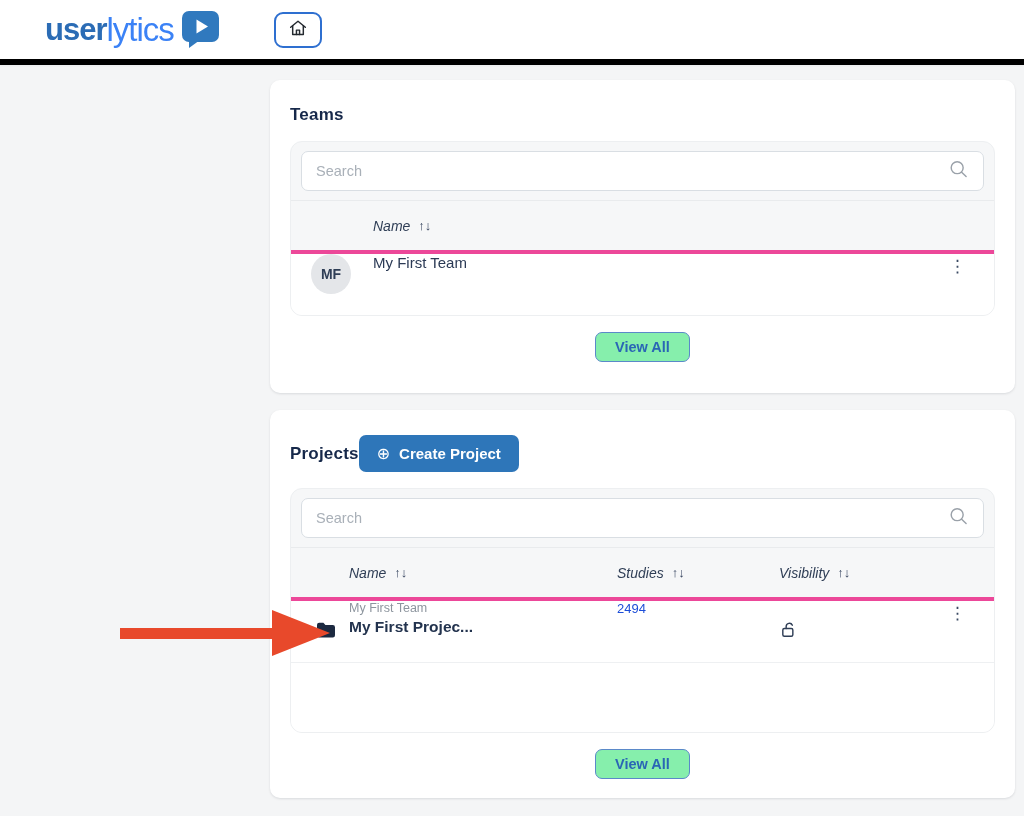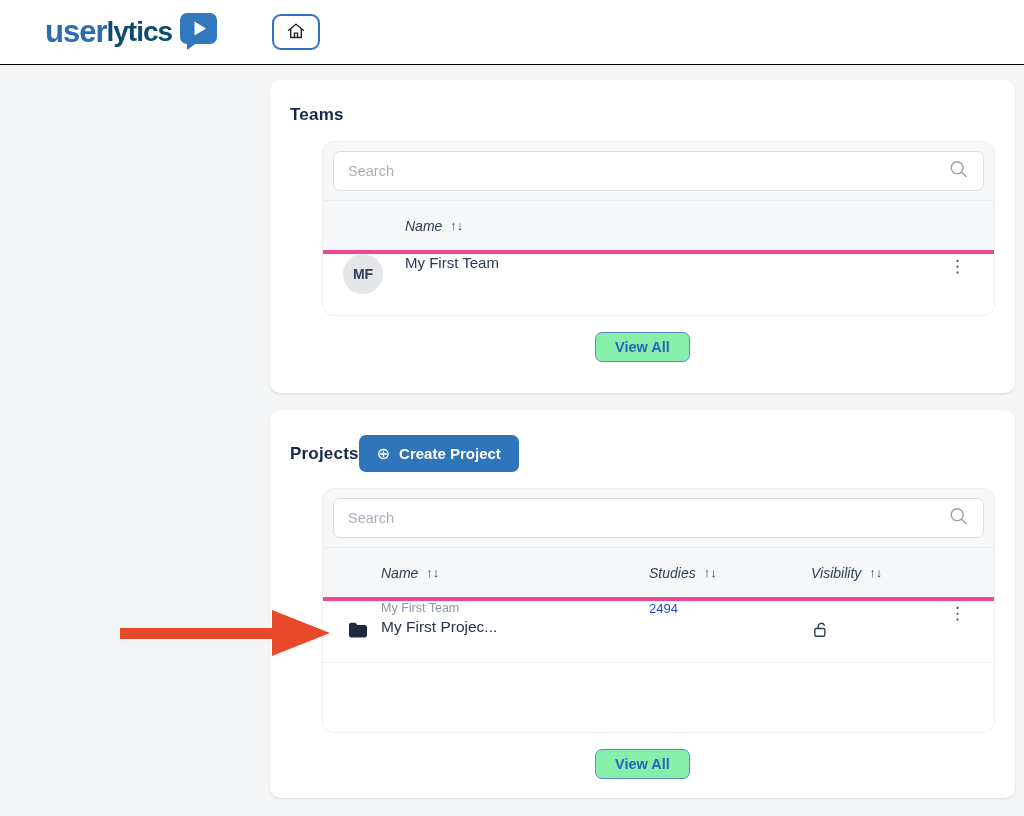--- a/index.html
+++ b/index.html
@@ -9,29 +9,29 @@
     background:#f4f5f6;
     font-family:"Liberation Sans", sans-serif;
     overflow:hidden;
     color:#23334e;
   }
 
   
   .topbar {
     position:absolute; top:0; left:0; width:1024px; height:65px;
     background:#ffffff;
-    border-bottom:1px solid #000000;
+    border-bottom:6px solid #000000;
     box-shadow:0 1px 2px rgba(20,30,50,0.05);
     display:flex; align-items:center;
     padding-left:45px;
     z-index:5;
   }
   .logo { display:flex; align-items:center; cursor:pointer; }
   .logo-user { font-size:31px; font-weight:700; color:#2b6cb5; letter-spacing:-1px; }
-  .logo-lytics { font-size:28px; font-weight:700; color:#0c4a6e; letter-spacing:-1px; }
+  .logo-lytics { font-size:33px; font-weight:400; color:#3b82f6; letter-spacing:-1px; }
   .logo-bubble { margin-left:7px; margin-top:2px; }
   .home-btn {
     margin-left:53px;
     width:48px; height:36px;
     background:#fff;
     border:2px solid #2e6fd0;
     border-radius:9px;
     display:flex; align-items:center; justify-content:center;
     cursor:pointer;
   }
@@ -64,21 +64,20 @@
   }
   .create-btn .plus-glyph { font-size:16px; font-weight:400; line-height:1; }
 
   
   .panel {
     margin-top:16px;
     background:#f6f7f8;
     border:1px solid #edeff1;
     border-radius:12px;
     overflow:hidden;
-    margin-left:32px;
   }
   .search-wrap { position:relative; padding:9px 10px; }
   .search-input {
     width:100%; height:40px;
     border:1px solid #d9dee3; border-radius:7px;
     background:#ffffff;
     padding:0 42px 0 14px;
     font-size:14.5px; color:#333;
     font-family:"Liberation Sans", sans-serif;
     outline:none;
@@ -121,21 +120,21 @@
   .team-name { font-size:15px; color:#2b3a55; }
 
   
   .proj-thead { padding-left:58px; }
   .proj-col-name   { width:268px; }
   .proj-col-studies{ width:162px; }
   .proj-row { padding-left:25px; }
   .proj-icon-col { width:33px; flex:0 0 auto; display:flex; align-items:center; }
   .proj-name-block { width:268px; flex:0 0 auto; }
   .proj-team { font-size:12.5px; color:#8d959e; margin-bottom:3px; }
-  .proj-name { font-size:15.5px; color:#23334e; }
+  .proj-name { font-size:15.5px; color:#23334e;font-weight:bold; }
   .proj-studies { width:162px; flex:0 0 auto; font-size:13px; color:#1d4ed8; }
   .proj-visibility { display:flex; align-items:center; }
 
   .empty-strip { height:70px; background:#ffffff; border-top:1px solid #eef0f2; }
 
   
   .viewall-wrap { display:flex; justify-content:center; margin-top:16px; }
   .viewall-btn {
     background:#86efac;
     border:1px solid #5b89c9;

